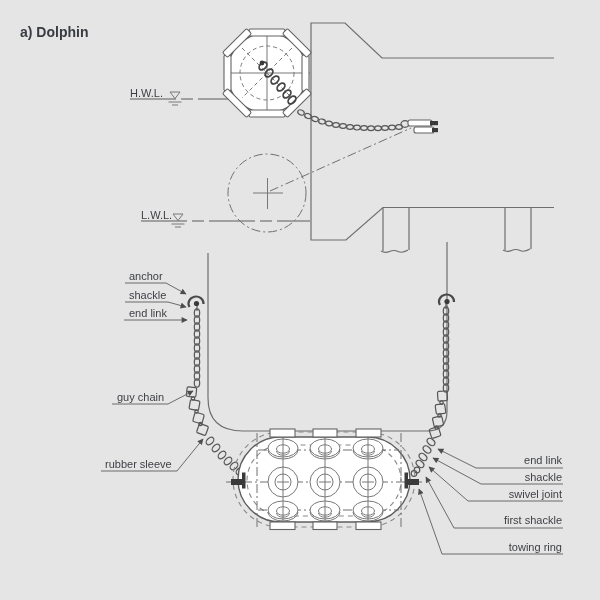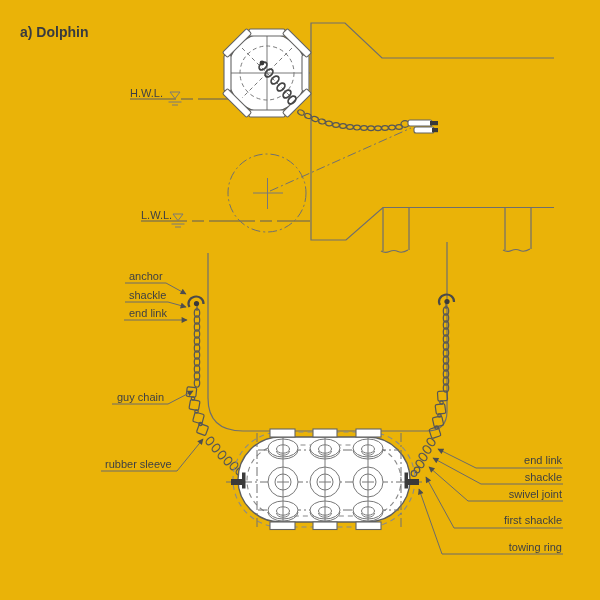--- a/index.html
+++ b/index.html
@@ -1,16 +1,16 @@
 <!DOCTYPE html>
 <html><head>
 <meta charset="utf-8">
 <style>
   html,body{margin:0;padding:0;background:#ffffff;}
-  .page{position:relative;width:600px;height:600px;background:#eab308;overflow:hidden;
+  .page{position:relative;width:600px;height:600px;background:#e5e5e5;overflow:hidden;
         font-family:"Liberation Sans", sans-serif;}
   svg{position:absolute;left:0;top:0;}
   .ln   {stroke:#6e6e6e;stroke-width:1.2;fill:none;}
   .lnthin{stroke:#787878;stroke-width:1;fill:none;}
   .dash {stroke:#7a7a7a;stroke-width:1;fill:none;stroke-dasharray:4 3;}
   .dnet {stroke:#8a8a8a;stroke-width:1.1;fill:none;stroke-dasharray:5 4;}
   .ddot {stroke:#707070;stroke-width:1;fill:none;stroke-dasharray:9 3 2 3;}
   .wline{stroke:#5c5c5c;stroke-width:1.2;fill:none;stroke-dasharray:46 5 12 5;}
   .body {stroke:#5e5e5e;stroke-width:1.4;fill:#fff;}
   .white{stroke:#646464;stroke-width:1.1;fill:#fff;}

